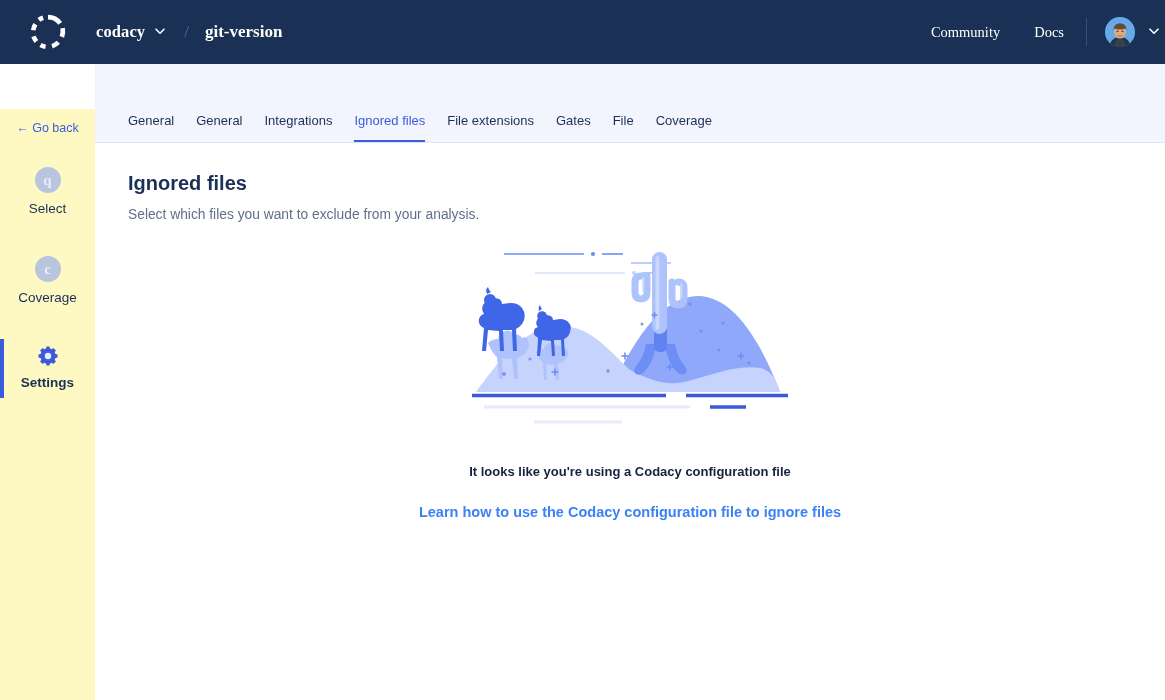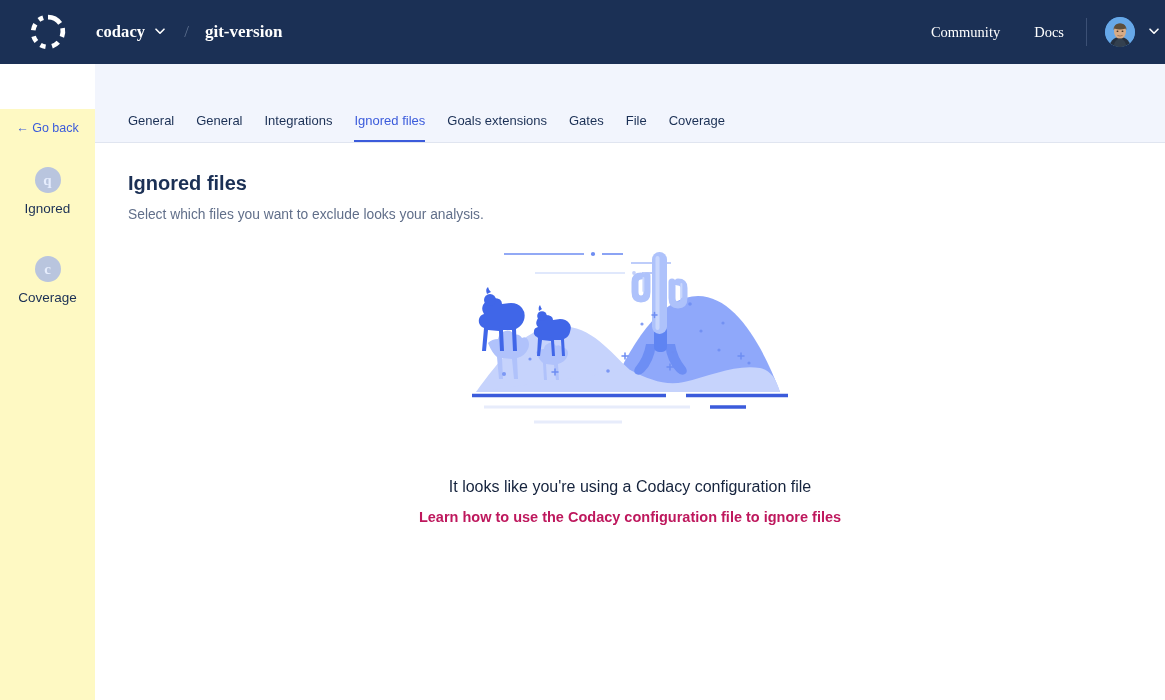--- a/index.html
+++ b/index.html
@@ -105,25 +105,25 @@
   .page-sub {
     margin: 12px 0 0 33px; font-size: 13.8px; color: #616f8a;
   }
 
   .empty-wrap {
     margin-top: 18px; width: 100%;
     display: flex; flex-direction: column; align-items: center;
   }
   .illo { width: 340px; height: 200px; display: block; }
   .empty-title {
-    margin-top: 38px; font-size: 16px; font-weight: normal; color: #15233d;
+    margin-top: 24px; font-size: 13px; font-weight: bold; color: #15233d;
   }
   .empty-link {
-    margin-top: 13px; font-size: 14.5px; font-weight: bold;
-    color: #be185d; text-decoration: none; cursor: pointer;
+    margin-top: 25px; font-size: 14.5px; font-weight: bold;
+    color: #3b82f6; text-decoration: none; cursor: pointer;
   }
 </style>
 </head>
 <body>
 
 <div class="topbar">
   <div class="topbar-left">
     <div class="logo-wrap">
       <svg class="logo" viewBox="0 0 40 40">
         <g fill="none" stroke="#ffffff" stroke-width="5.2" stroke-linecap="butt">
@@ -172,46 +172,53 @@
         </svg>
     </span>
   </div>
 </div>
 
 <div class="sidebar">
   <div class="go-back">← Go back</div>
 
   <div class="side-item">
     <div class="side-badge">q</div>
-    <div class="side-label">Ignored</div>
+    <div class="side-label">Select</div>
   </div>
 
   <div class="side-item">
     <div class="side-badge">c</div>
     <div class="side-label">Coverage</div>
   </div>
 
+  <div class="side-item active">
+    <svg class="side-gear" viewBox="0 0 24 24">
+      <path fill="#3b5bdb" d="M13.6 1.6h-3.2l-.5 2.3a8.3 8.3 0 0 0-1.9.8L6.1 3.4 3.4 6.1l1.3 1.9a8.3 8.3 0 0 0-.8 1.9l-2.3.5v3.2l2.3.5c.2.7.5 1.3.8 1.9l-1.3 1.9 2.7 2.7 1.9-1.3c.6.3 1.2.6 1.9.8l.5 2.3h3.2l.5-2.3c.7-.2 1.3-.5 1.9-.8l1.9 1.3 2.7-2.7-1.3-1.9c.3-.6.6-1.2.8-1.9l2.3-.5v-3.2l-2.3-.5a8.3 8.3 0 0 0-.8-1.9l1.3-1.9-2.7-2.7-1.9 1.3a8.3 8.3 0 0 0-1.9-.8z"></path>
+      <circle cx="12" cy="12" r="3.5" fill="#e6edfd"></circle>
+    </svg>
+    <div class="side-label">Settings</div>
+  </div>
 </div>
 
 <div class="tabstrip">
   <div class="tabs">
     <div class="tab">General</div>
     <div class="tab">General</div>
     <div class="tab">Integrations</div>
     <div class="tab active">Ignored files</div>
-    <div class="tab">Goals extensions</div>
+    <div class="tab">File extensions</div>
     <div class="tab">Gates</div>
     <div class="tab">File</div>
     <div class="tab">Coverage</div>
   </div>
 </div>
 
 <div class="main">
   <div class="page-title">Ignored files</div>
-  <div class="page-sub">Select which files you want to exclude looks your analysis.</div>
+  <div class="page-sub">Select which files you want to exclude from your analysis.</div>
 
   <div class="empty-wrap">
 
     <svg class="illo" viewBox="0 0 340 200">
 
       <g stroke-linecap="butt">
         <line x1="44" y1="14" x2="124" y2="14" stroke="#6e8df2" stroke-width="1.6"></line>
         <circle cx="133" cy="14" r="2.1" fill="#6e8df2"></circle>
         <line x1="142" y1="14" x2="163" y2="14" stroke="#6e8df2" stroke-width="1.6"></line>
         <line x1="171" y1="23" x2="211" y2="23" stroke="#a9bcf8" stroke-width="1.6"></line>

